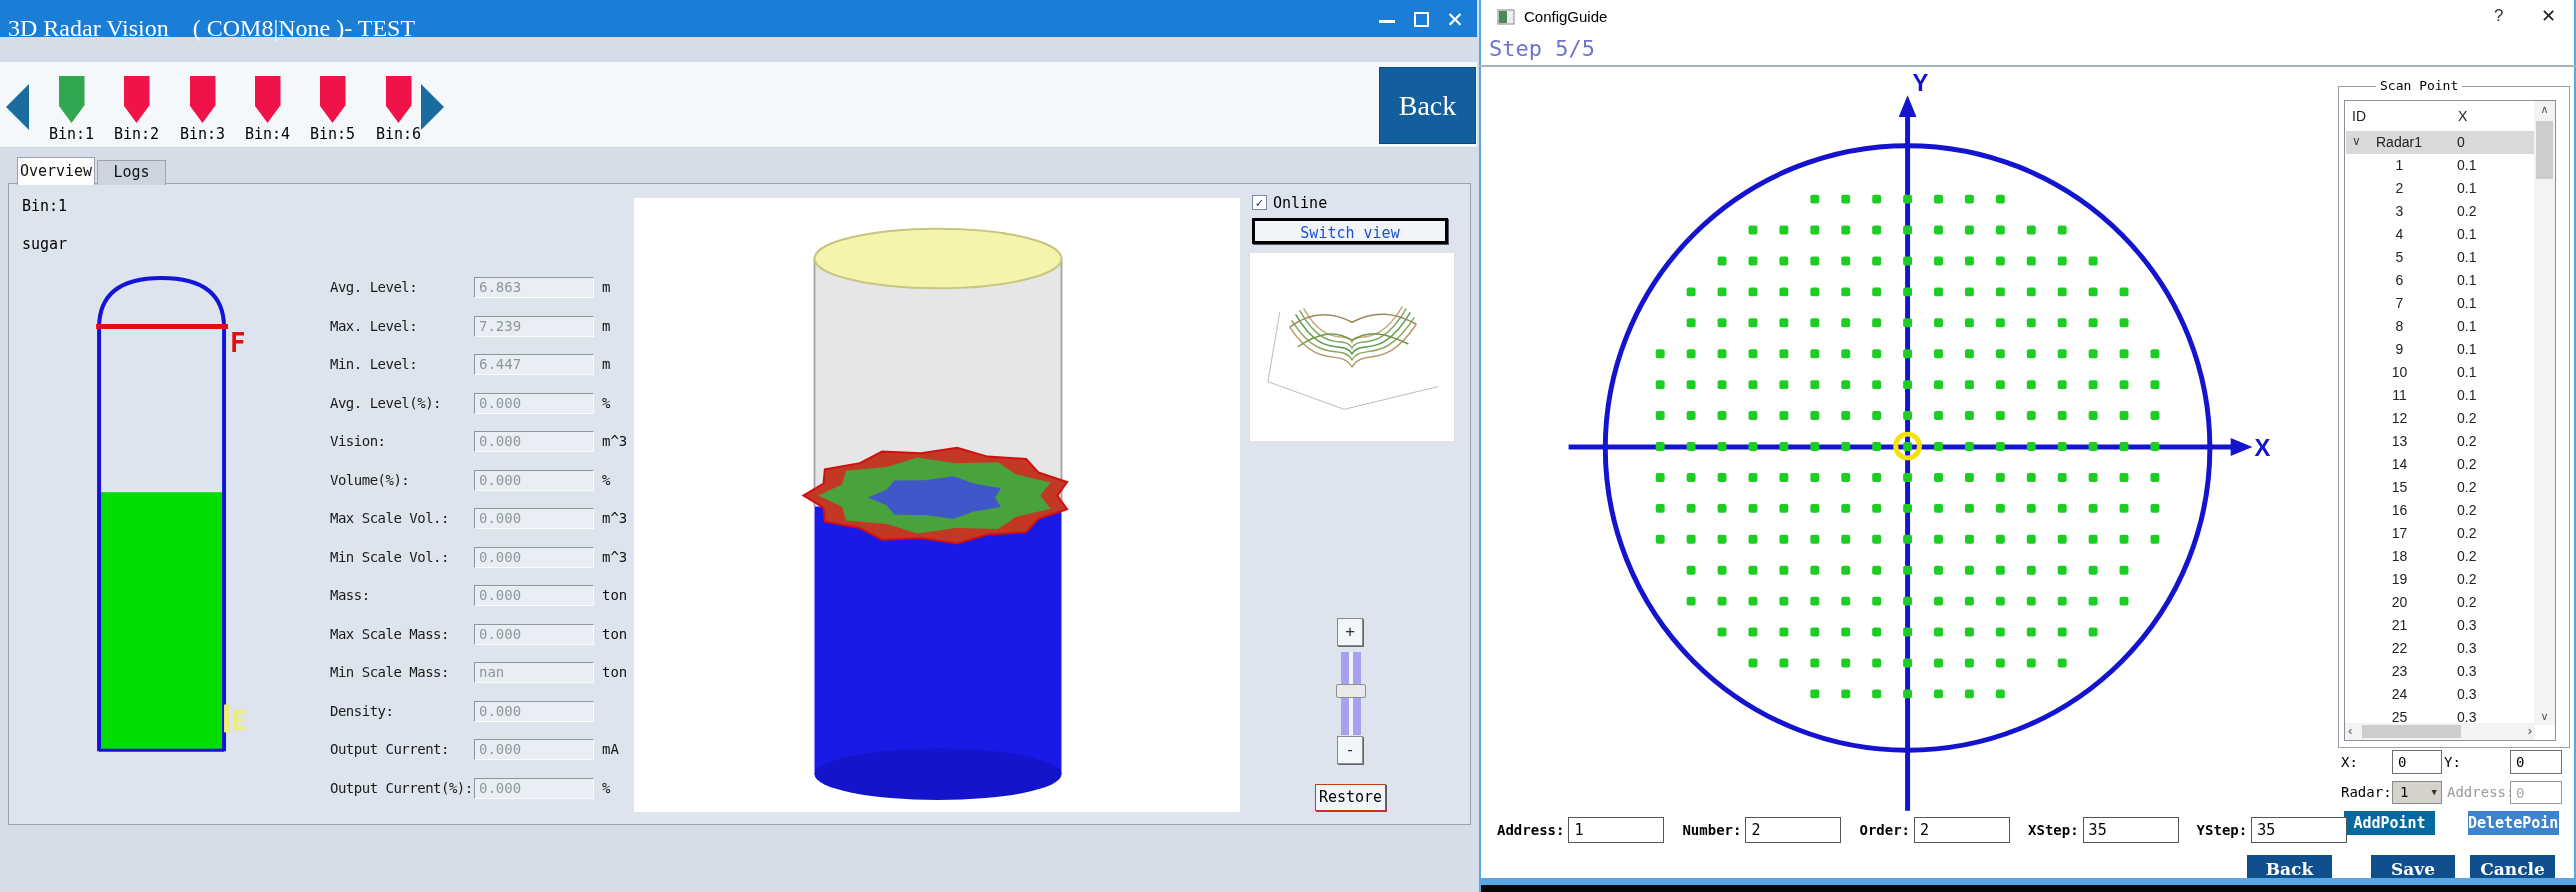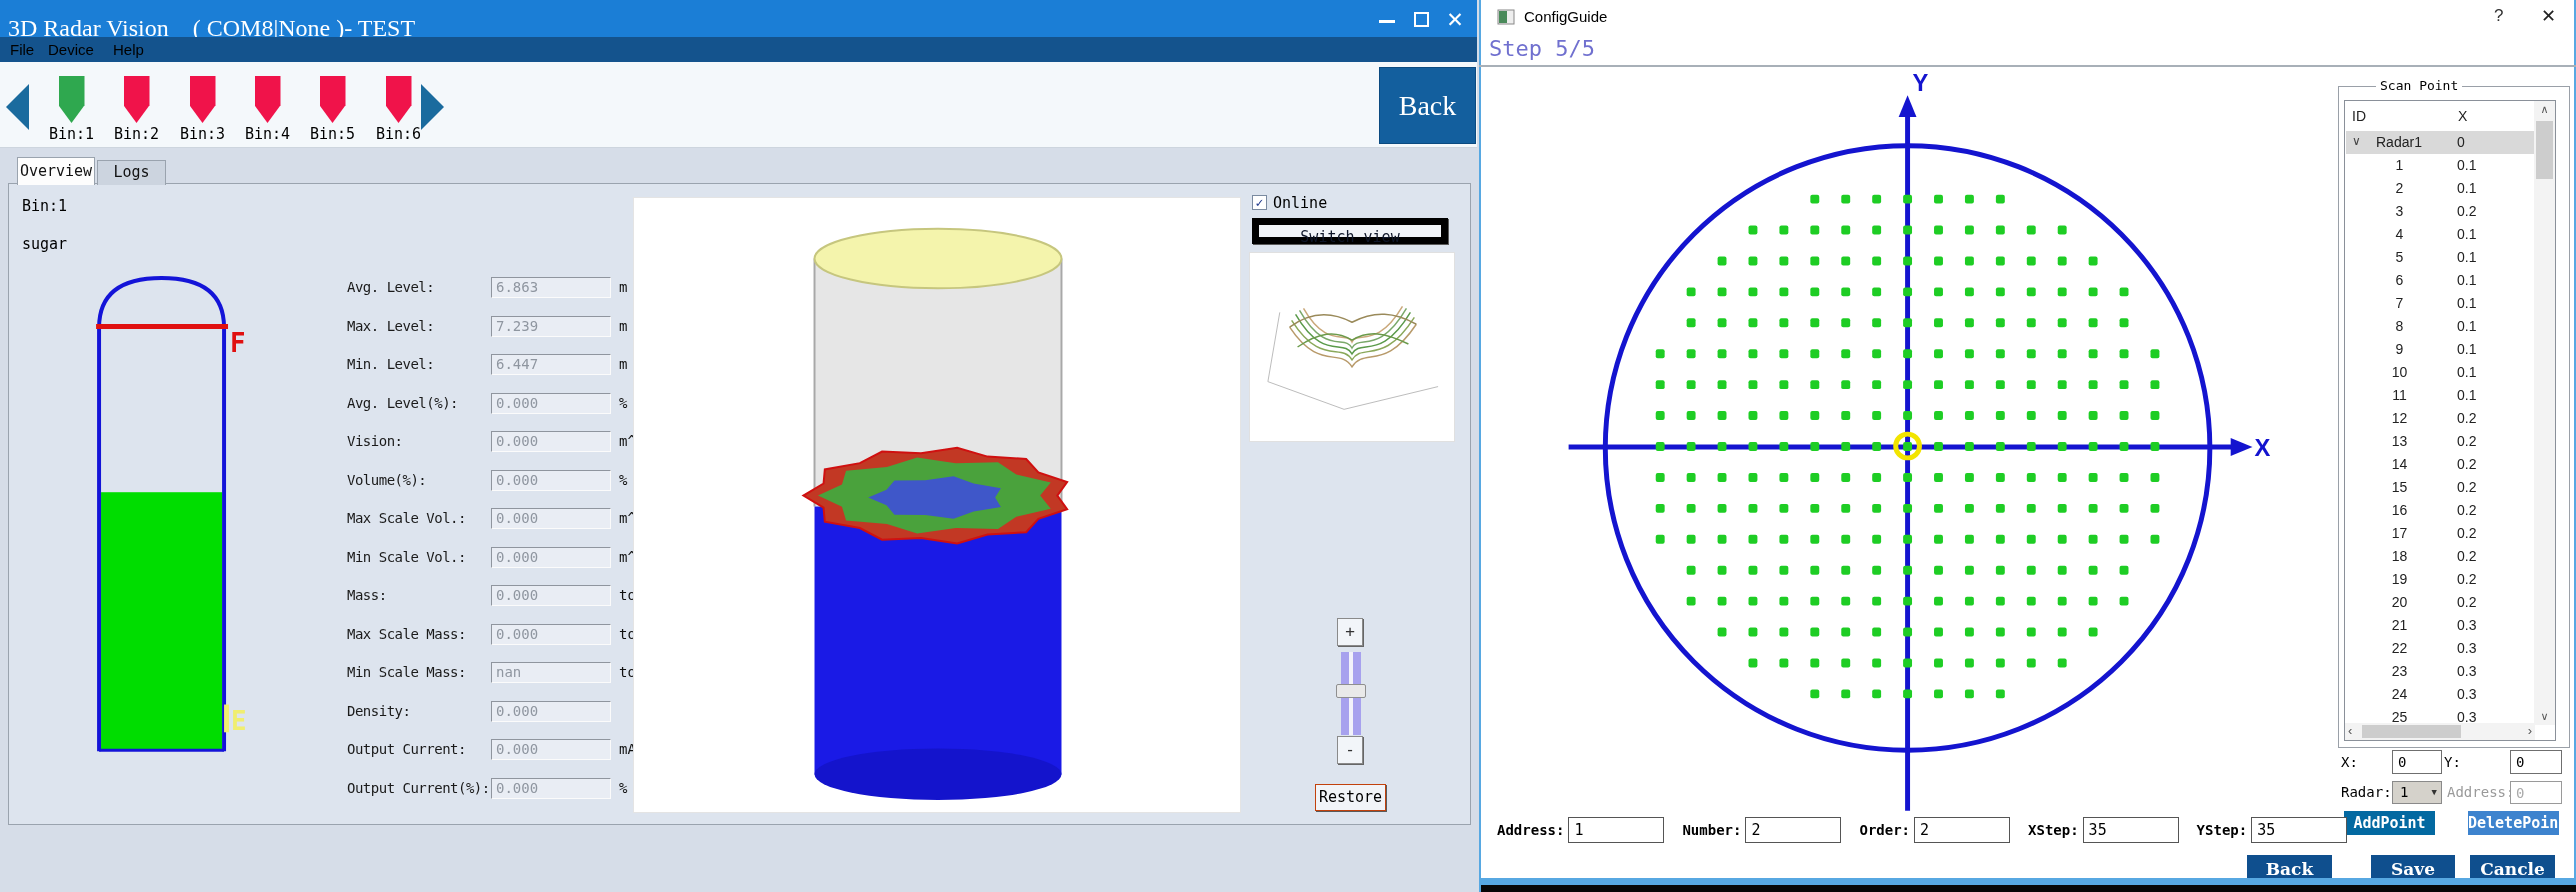--- a/index.html
+++ b/index.html
@@ -36,36 +36,36 @@
   .tab { top:157px; height:28px; border:1px solid #9aa3ae; border-bottom:none; text-align:center; font-size:15px; color:#111; }
   #tab-overview { left:17px;  width:78px; background:#fdfdfd; line-height:27px; z-index:2; }
   #tab-logs     { left:97px;  width:69px; top:160px; height:25px; background:#ccd4df; line-height:23px; z-index:1; }
 
   #l-panel { left:8px; top:183px; width:1463px; height:642px; background:#dde4ee; border:1px solid #9aa3ae; }
   #bin-title { left:22px; top:197px; font-size:15px; color:#000; }
   #material  { left:22px; top:235px; font-size:15px; color:#000; }
 
   
   #fields { left:330px; top:277px; width:307px; height:540px; }
-  .f-row { position:absolute; left:0; width:307px; height:22px;margin-left:17px; }
+  .f-row { position:absolute; left:0; width:307px; height:22px; }
   .f-label { position:absolute; left:0; top:2px; font-size:14px; letter-spacing:-0.5px; color:#1a1a1a; white-space:nowrap; }
   .f-box { position:absolute; left:144px; top:0; width:120px; height:21px; background:#e9edf4;
     border-top:1px solid #8f959e; border-left:1px solid #8f959e; border-bottom:1px solid #fbfbfb; border-right:1px solid #fbfbfb;
     font-size:14px; color:#8f96a0; line-height:19px; padding-left:4px; }
   .f-unit { position:absolute; left:272px; top:2px; font-size:14px; color:#111; }
 
   
   #viewer { left:633px; top:197px; width:608px; height:616px; background:#fff; border:1px solid #e4e4e4; }
 
   
   #online-box { left:1252px; top:195px; width:15px; height:15px; background:#fff; border:1px solid #7a8aa0;
     font-size:13px; font-weight:bold; color:#223a8c; line-height:13px; text-align:center; }
   #online-label { left:1273px; top:194px; font-size:15px; color:#000; }
-  #switchview-btn { left:1252px; top:218px; width:196px; height:26px; background:#f1f4f8; border:7px solid #000000;
-    box-shadow:1px 1px 0 #5a5a5a; text-align:center; font-size:15px; line-height:24px; color:#0f172a; }
+  #switchview-btn { left:1252px; top:218px; width:196px; height:26px; background:#f1f4f8; border:3px solid #000000;
+    box-shadow:1px 1px 0 #5a5a5a; text-align:center; font-size:15px; line-height:24px; color:#1d4ed8; }
   #thumb-panel { left:1249px; top:252px; width:206px; height:190px; background:#fff; border:1px solid #e0e0e0; }
 
   .zoom-btn { left:1337px; width:26px; height:28px; background:#f2f5f9; border:1px solid #8a8a8a;
     box-shadow:1px 1px 0 #666; text-align:center; font-size:16px; line-height:26px; color:#333; }
   #zoom-plus { top:618px; } #zoom-minus { top:736px; }
   #slider-track { left:1341px; top:652px; width:20px; height:83px; background:#a7a1ee; }
   #slider-track .groove { position:absolute; left:8px; top:0; width:4px; height:83px; background:#f2f2fa; }
   #slider-handle { left:1336px; top:684px; width:30px; height:14px; background:#e9e9e9; border:1px solid #8f8f8f; border-radius:2px; }
   #restore-btn { left:1315px; top:784px; width:71px; height:27px; background:#f1f4f8; border:1px solid #c2410c;
     box-shadow:1px 1px 0 #5a5a5a; text-align:center; font-size:15px; line-height:25px; color:#000; }
@@ -145,25 +145,20 @@
       <div id="l-title" class="abs">3D Radar Vision    ( COM8|None )- TEST</div>
       <div id="btn-min" class="abs winbtn">
           <span class="bar"></span>
         </div>
       <div id="btn-max" class="abs winbtn">
           <span class="box"></span>
         </div>
       <div id="btn-close" class="abs winbtn">✕</div>
     </div>
 
-    <div id="l-menubar" class="abs">
-        <span class="menu-item" style="left: 10px;">File</span>
-        <span class="menu-item" style="left: 48px;">Device</span>
-        <span class="menu-item" style="left: 113px;">Help</span>
-      </div>
 
     <div id="l-toolbar" class="abs">
       <div id="arrow-left" class="abs nav-arrow"></div>
       <div id="arrow-right" class="abs nav-arrow"></div>
       <div id="bins">
           <div class="bin-item" style="left: 42px;">
             <div class="bin-icon" style="background: rgb(47, 168, 79);"></div>
             <span class="bin-label">Bin:1</span>
           </div>
           <div class="bin-item" style="left: 107px;">

